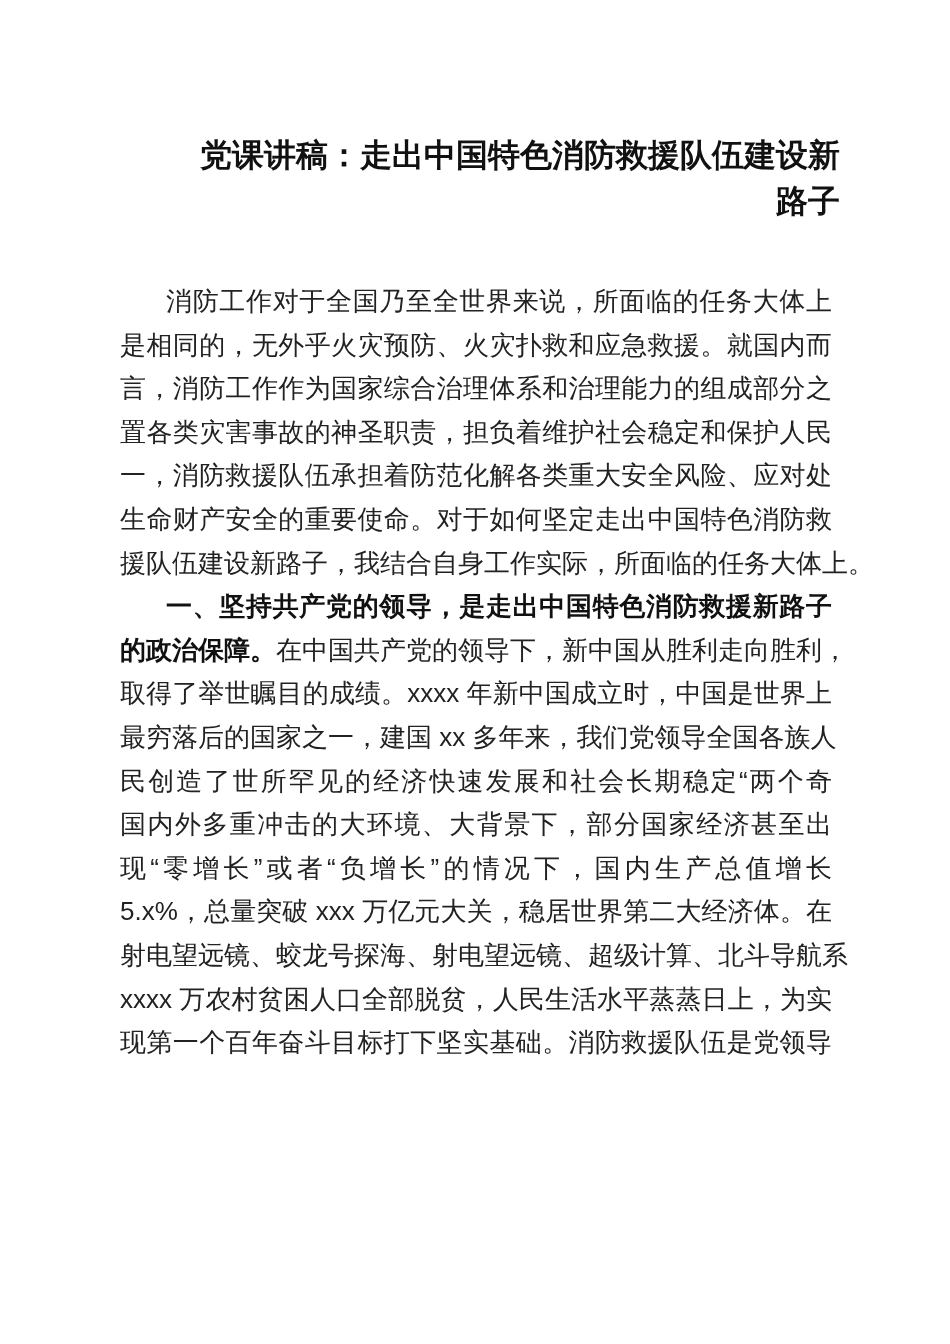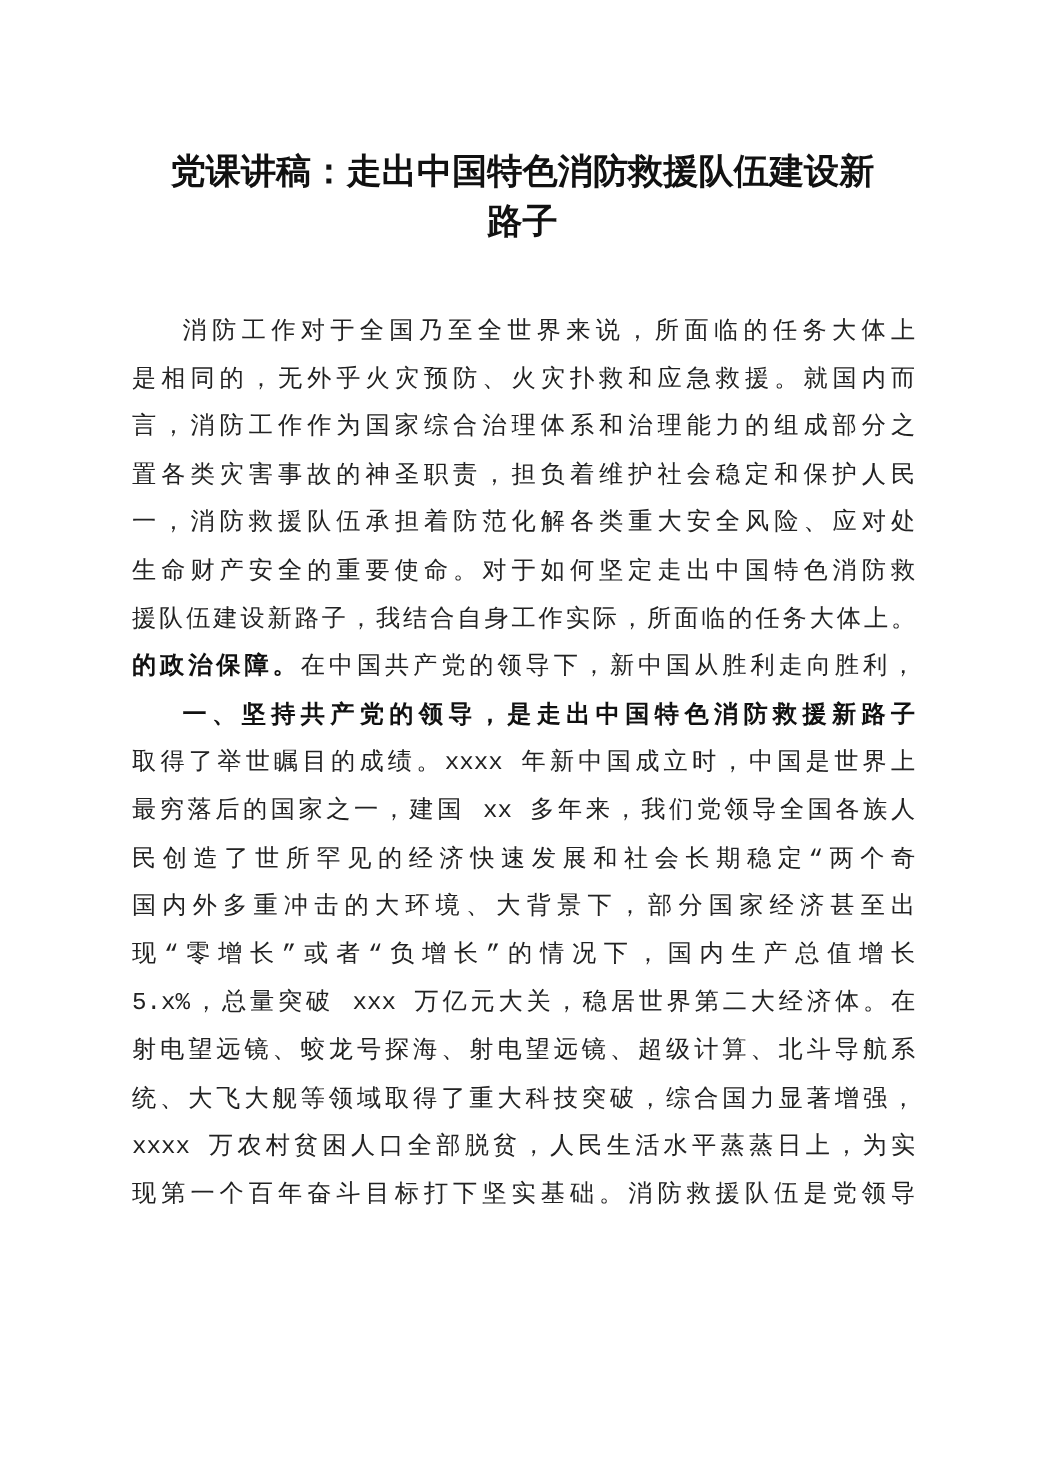--- a/index.html
+++ b/index.html
@@ -1,28 +1,28 @@
 <!DOCTYPE html>
 <html><head>
   <meta charset="utf-8">
   <style>
     html, body { margin: 0; padding: 0; background: #ffffff; }
     body { width: 950px; height: 1344px; position: relative; overflow: hidden; }
     .page { position: absolute; left: 0; top: 0; width: 950px; height: 1344px; background: #fff; }
     .title {
       position: absolute; left: 110px; top: 132px; width: 730px;
-      text-align: center;
+      text-align: right;
       font-family: "DejaVu Serif", "Liberation Serif", serif;
       font-weight: bold; font-size: 32px; line-height: 46px; color: #111;
       letter-spacing: 0px;
     }
     .body {
       position: absolute; left: 120px; top: 280px; width: 712px;
-      font-family: Liberation Mono, monospace;
-      font-size: 22px; color: #222;
+      font-family: Liberation Sans, sans-serif;
+      font-size: 26px; color: #222;
     }
     .line {
       height: 43.6px; line-height: 43.6px; white-space: nowrap;
       text-align: justify; text-align-last: justify; display: block;
     }
     .indent { padding-left: 46px; }
     .bold { font-weight: bold; color: #111; }
   </style>
 </head>
 <body>
@@ -37,27 +37,26 @@
     <div>
       <span class="line indent">消防工作对于全国乃至全世界来说，所面临的任务大体上</span>
       <span class="line">是相同的，无外乎火灾预防、火灾扑救和应急救援。就国内而</span>
       <span class="line">言，消防工作作为国家综合治理体系和治理能力的组成部分之</span>
       <span class="line">置各类灾害事故的神圣职责，担负着维护社会稳定和保护人民</span>
       <span class="line">一，消防救援队伍承担着防范化解各类重大安全风险、应对处</span>
       <span class="line">生命财产安全的重要使命。对于如何坚定走出中国特色消防救</span>
       <span class="line">援队伍建设新路子，我结合自身工作实际，所面临的任务大体上。</span>
     </div>
     <div>
+      <span class="line indent bold">一、坚持共产党的领导，是走出中国特色消防救援新路子</span>
       <span class="line"><span class="bold">的政治保障。</span><span>在中国共产党的领导下，新中国从胜利走向胜利，</span></span>
-      <span class="line indent bold">一、坚持共产党的领导，是走出中国特色消防救援新路子</span>
       <span class="line">取得了举世瞩目的成绩。xxxx 年新中国成立时，中国是世界上</span>
       <span class="line">最穷落后的国家之一，建国 xx 多年来，我们党领导全国各族人</span>
       <span class="line">民创造了世所罕见的经济快速发展和社会长期稳定“两个奇</span>
       <span class="line">国内外多重冲击的大环境、大背景下，部分国家经济甚至出</span>
       <span class="line">现“零增长”或者“负增长”的情况下，国内生产总值增长</span>
       <span class="line">5.x%，总量突破 xxx 万亿元大关，稳居世界第二大经济体。在</span>
       <span class="line">射电望远镜、蛟龙号探海、射电望远镜、超级计算、北斗导航系</span>
-      <span class="line">统、大飞大舰等领域取得了重大科技突破，综合国力显著增强，</span>
       <span class="line">xxxx 万农村贫困人口全部脱贫，人民生活水平蒸蒸日上，为实</span>
       <span class="line">现第一个百年奋斗目标打下坚实基础。消防救援队伍是党领导</span>
     </div>
   </div>
 </div>
 
 </body></html>

